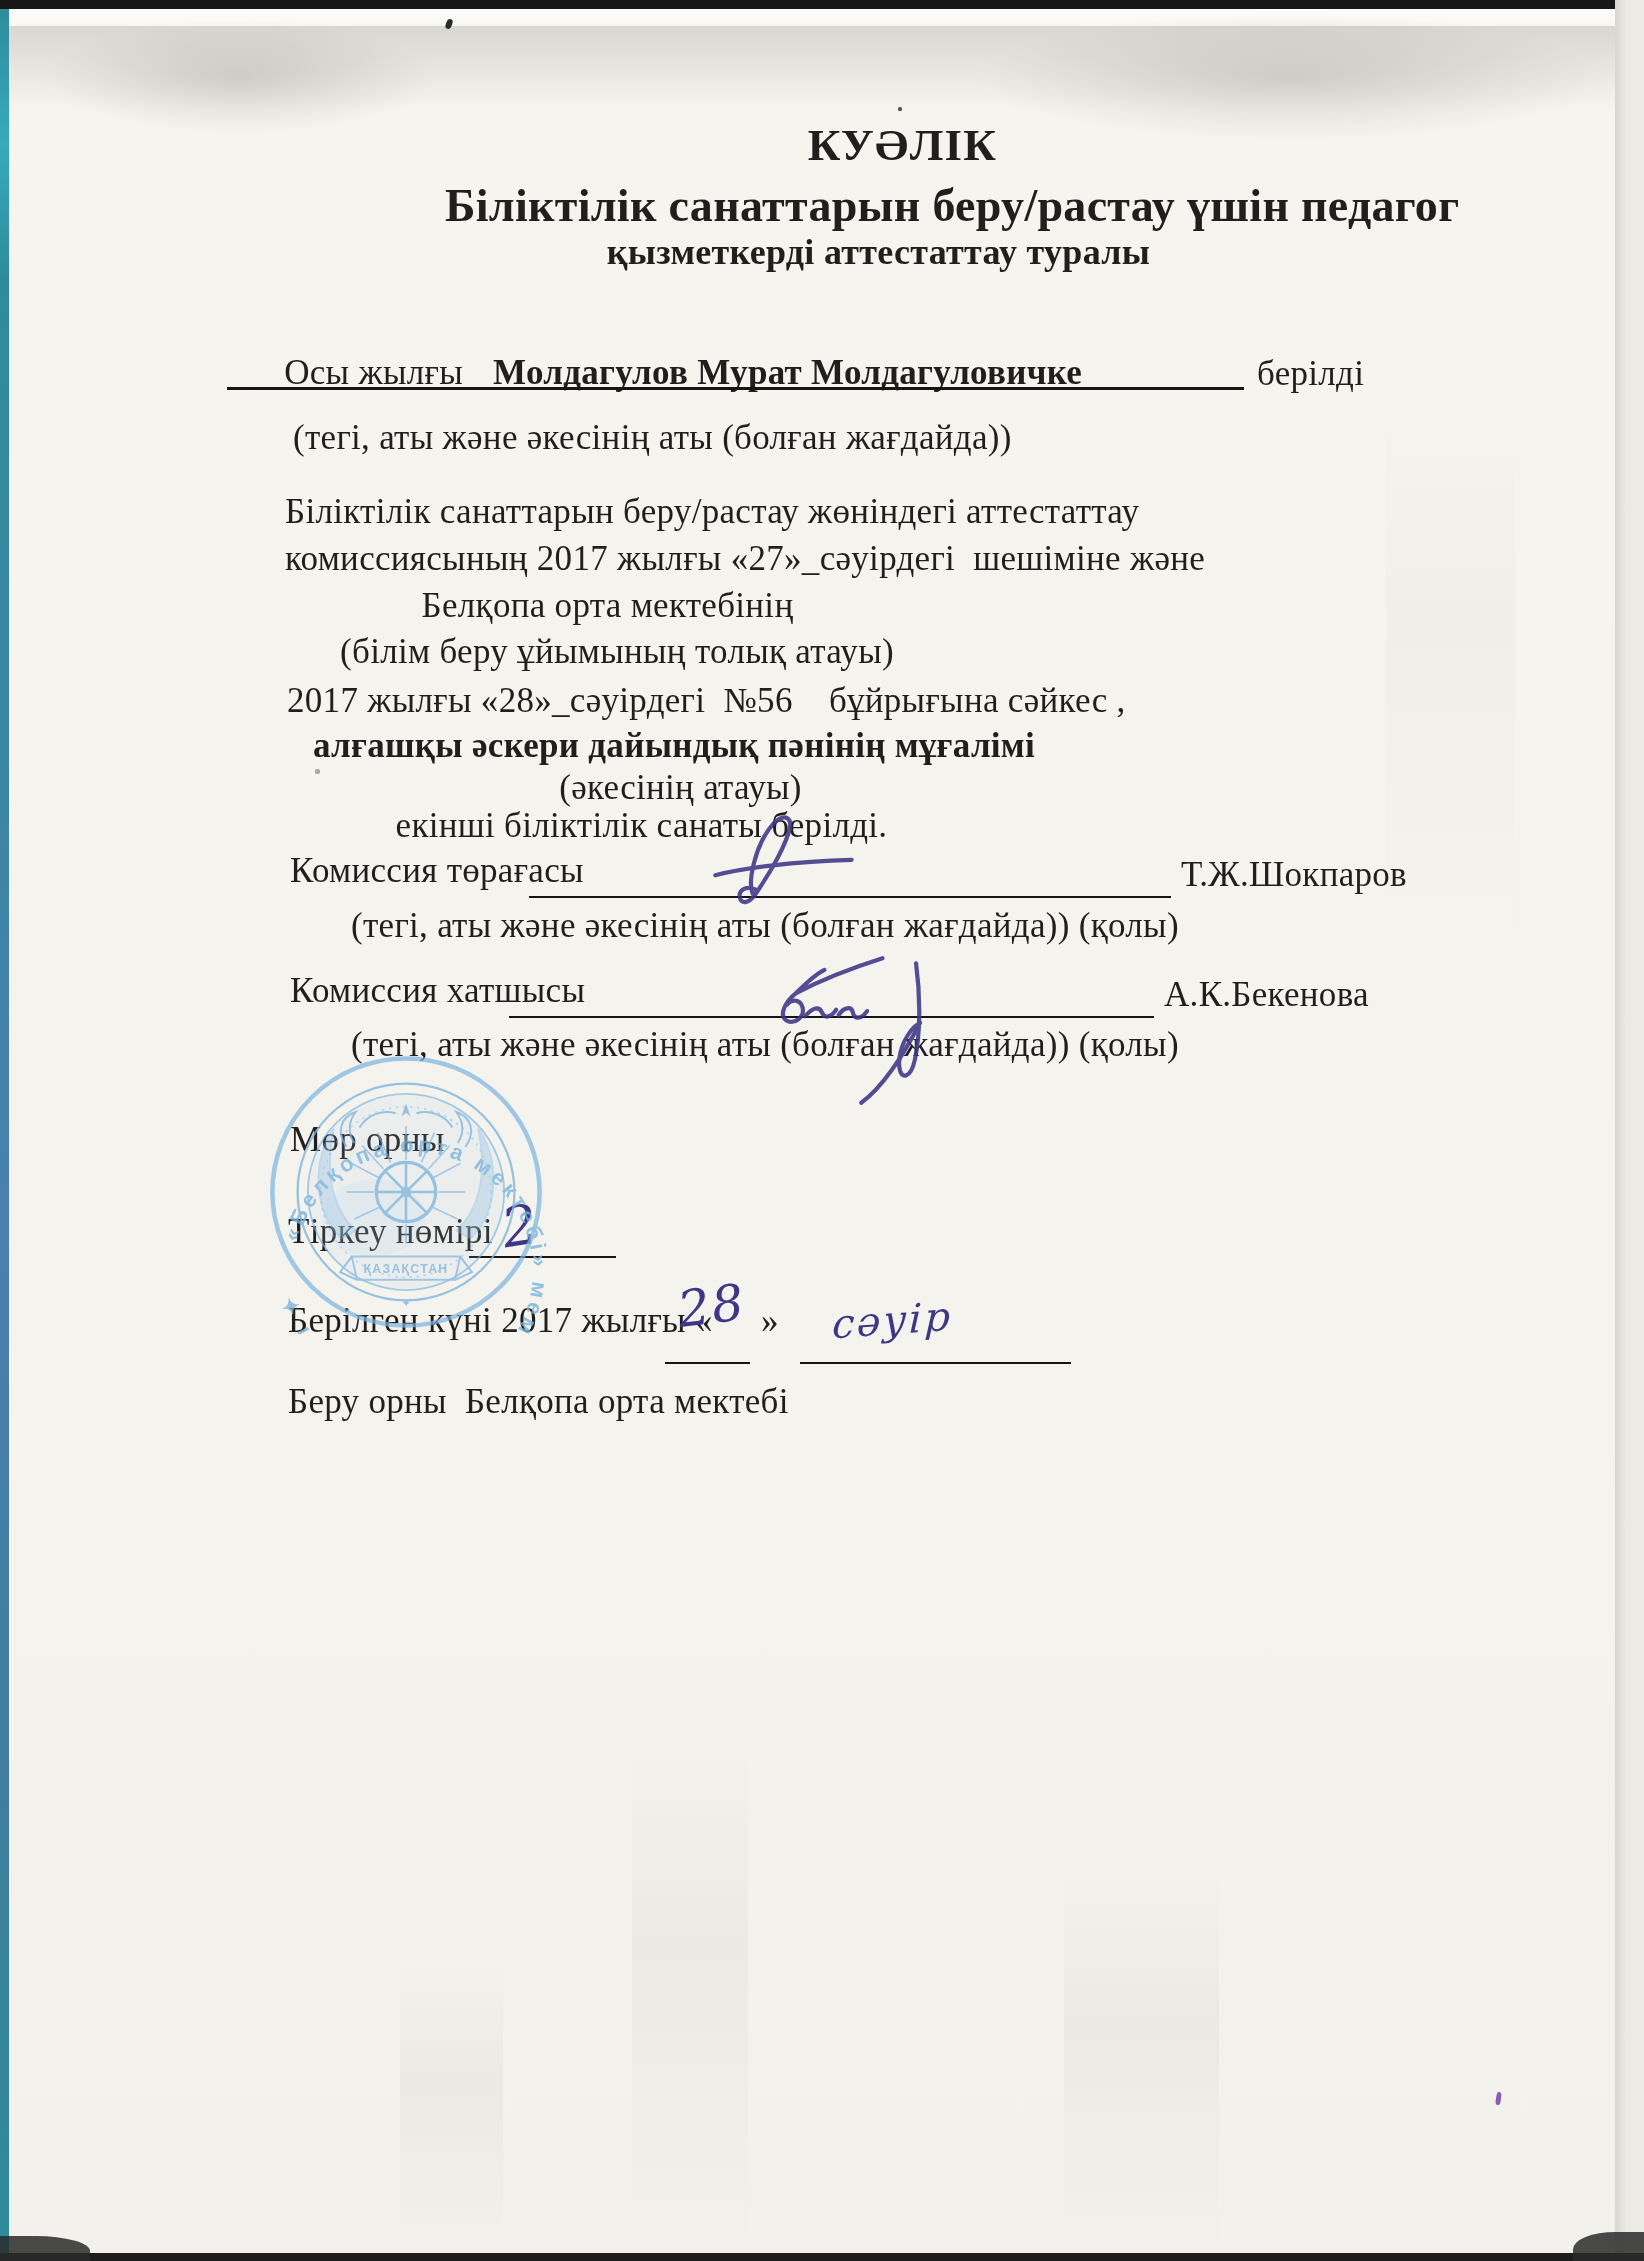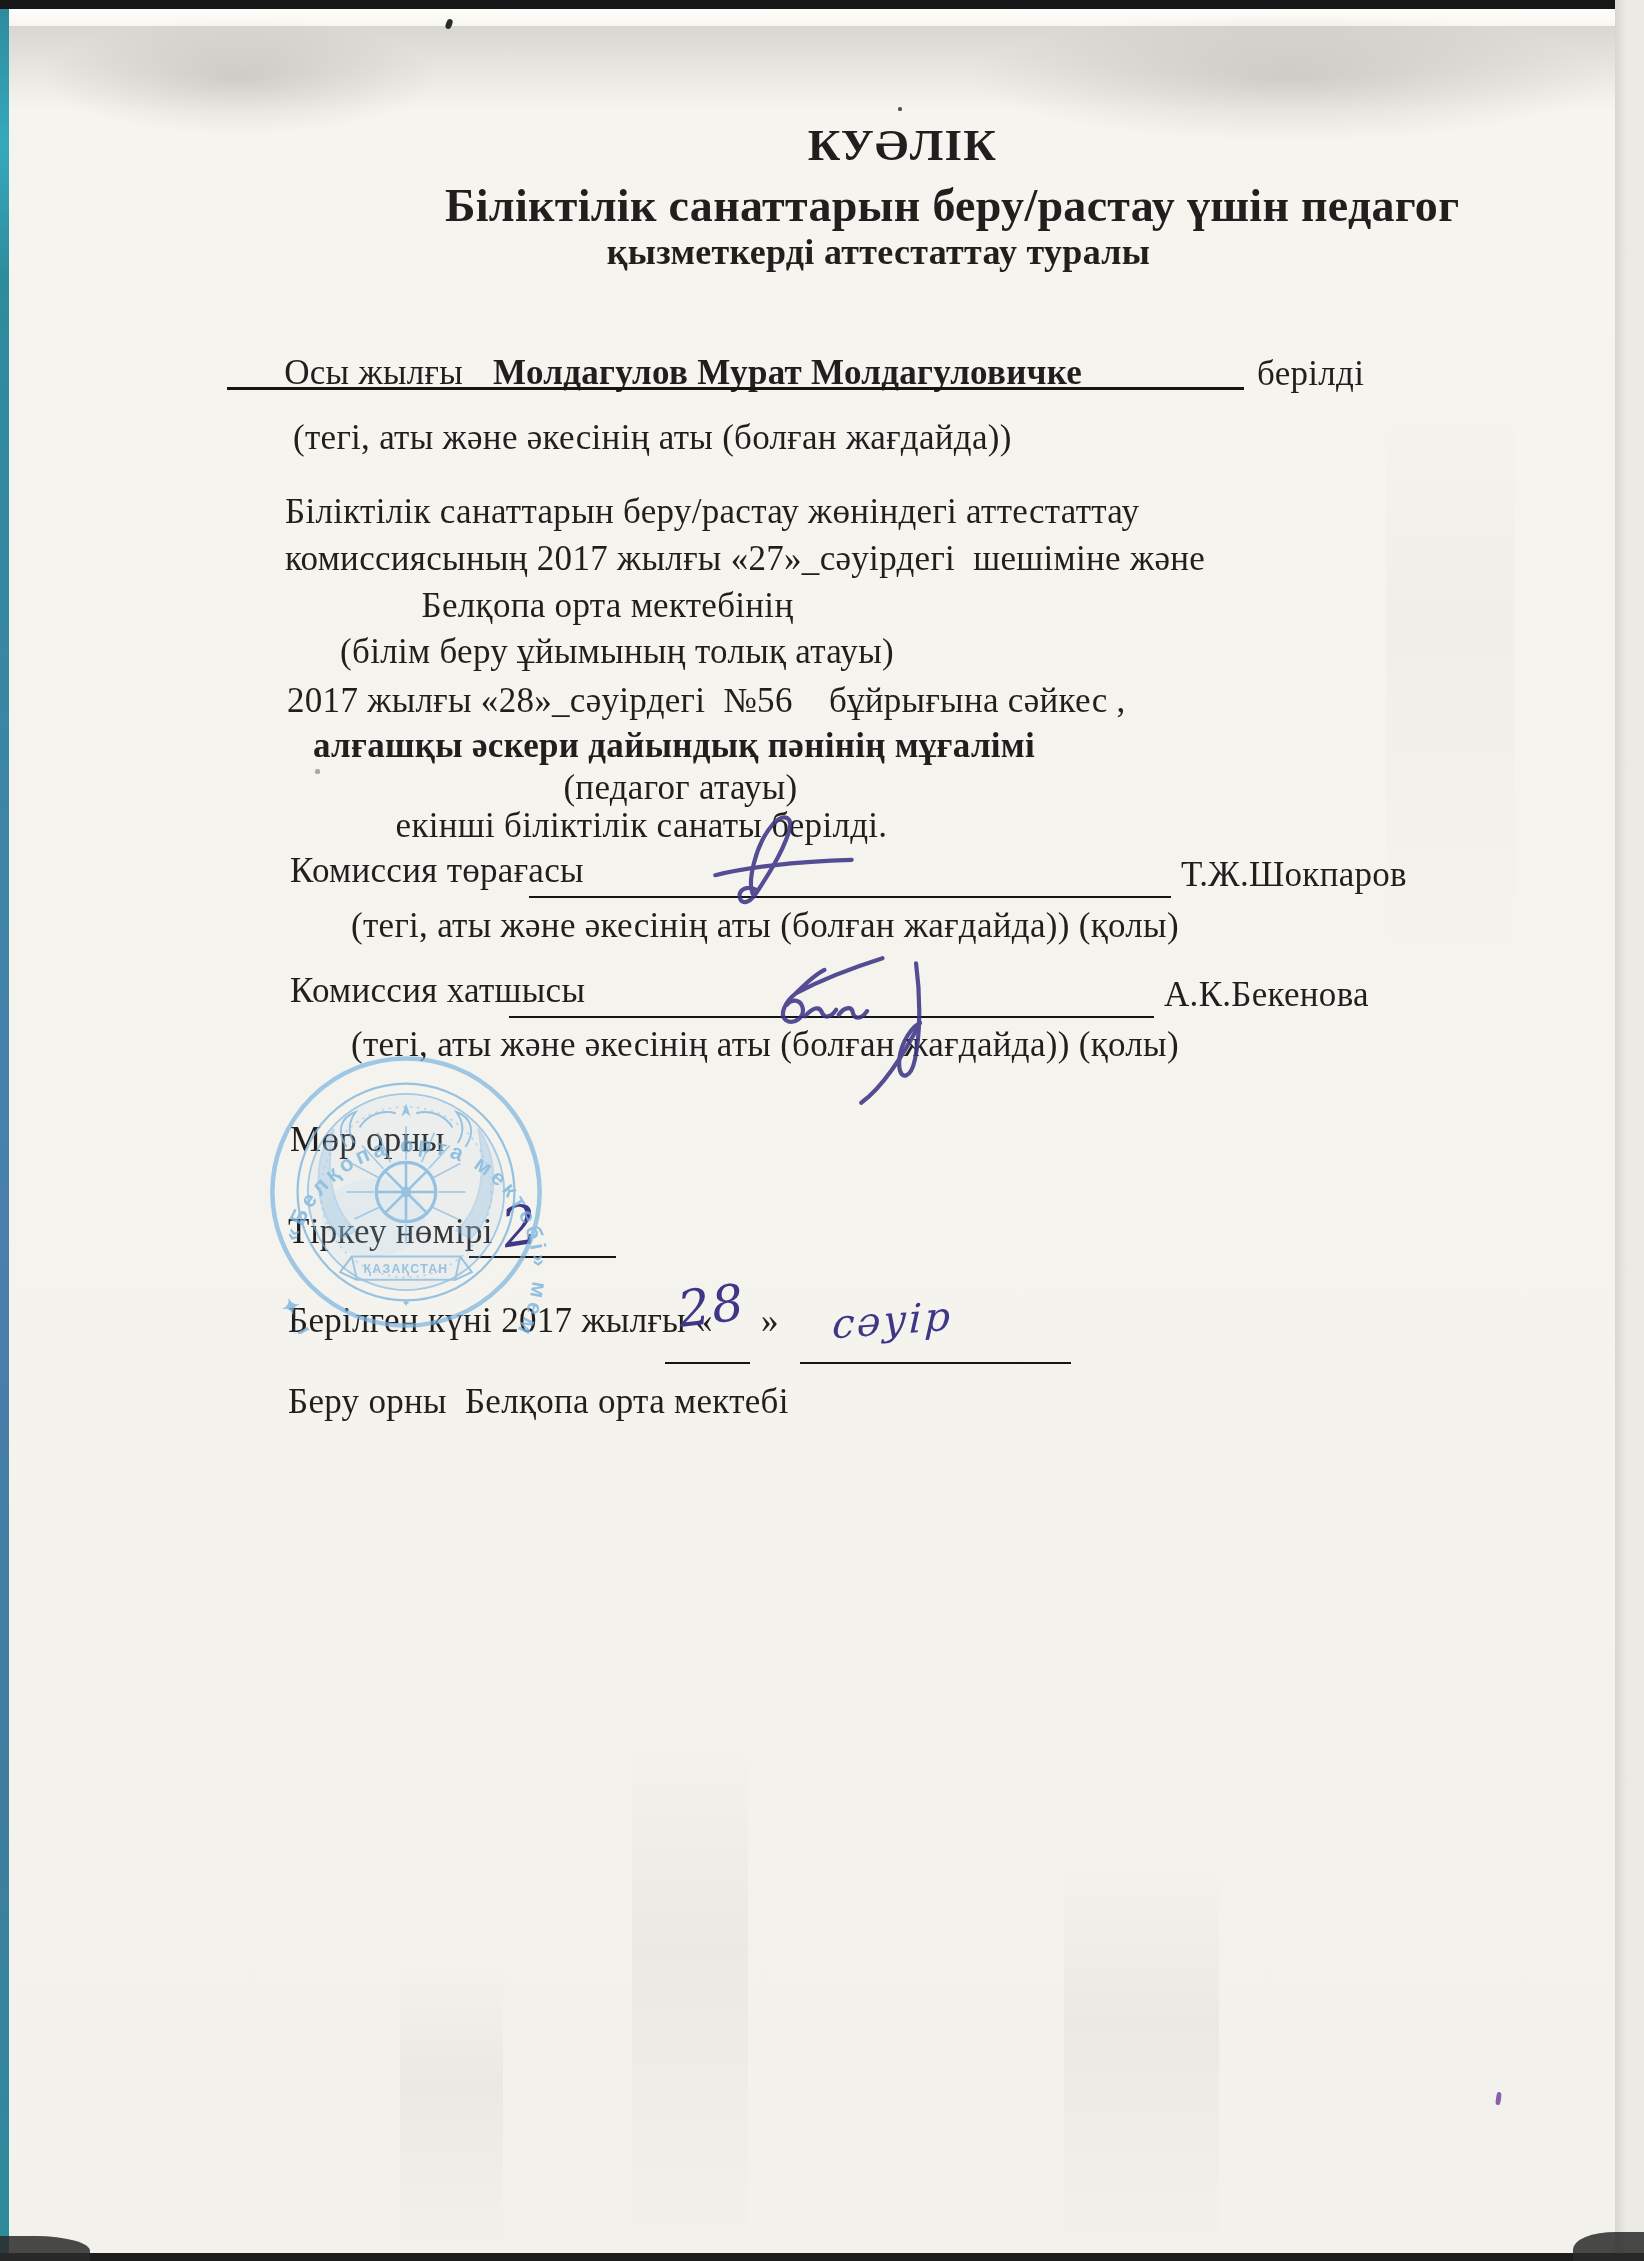--- a/index.html
+++ b/index.html
@@ -60,21 +60,21 @@
 
   <div class="t" style="left:293px;top:419px;">(тегі, аты және әкесінің аты (болған жағдайда))</div>
 
   <div class="t" style="left:285px;top:493px;">Біліктілік санаттарын беру/растау жөніндегі аттестаттау</div>
   <div class="t" style="left:285px;top:540px;">комиссиясының 2017 жылғы «27»_сәуірдегі  шешіміне және</div>
   <div class="t ctr" style="left:285px;top:587px;width:645px;">Белқопа орта мектебінің</div>
   <div class="t ctr" style="left:285px;top:633px;width:664px;">(білім беру ұйымының толық атауы)</div>
 
   <div class="t ctr" style="left:287px;top:682px;width:774px;">2017 жылғы «28»_сәуірдегі  №56    бұйрығына сәйкес ,</div>
   <div class="t ctr b" style="left:287px;top:727px;width:774px;">алғашқы әскери дайындық пәнінің мұғалімі</div>
-  <div class="t ctr" style="left:287px;top:769px;width:787px;">(педагог атауы)</div>
+  <div class="t ctr" style="left:287px;top:769px;width:787px;">(әкесінің атауы)</div>
   <div class="t ctr" style="left:287px;top:807px;width:709px;">екінші біліктілік санаты берілді.</div>
 
   <div class="t" style="left:290px;top:852px;">Комиссия төрағасы</div>
   <div class="rule thin" style="left:529px;top:896px;width:642px;"></div>
   <div class="t" style="left:1181px;top:856px;">Т.Ж.Шокпаров</div>
   <div class="t" style="left:351px;top:907px;">(тегі, аты және әкесінің аты (болған жағдайда)) (қолы)</div>
 
   <div class="t" style="left:290px;top:972px;">Комиссия хатшысы</div>
   <div class="rule thin" style="left:509px;top:1016px;width:645px;"></div>
   <div class="t" style="left:1164px;top:976px;font-family:Liberation Serif, serif;">А.К.Бекенова</div>

